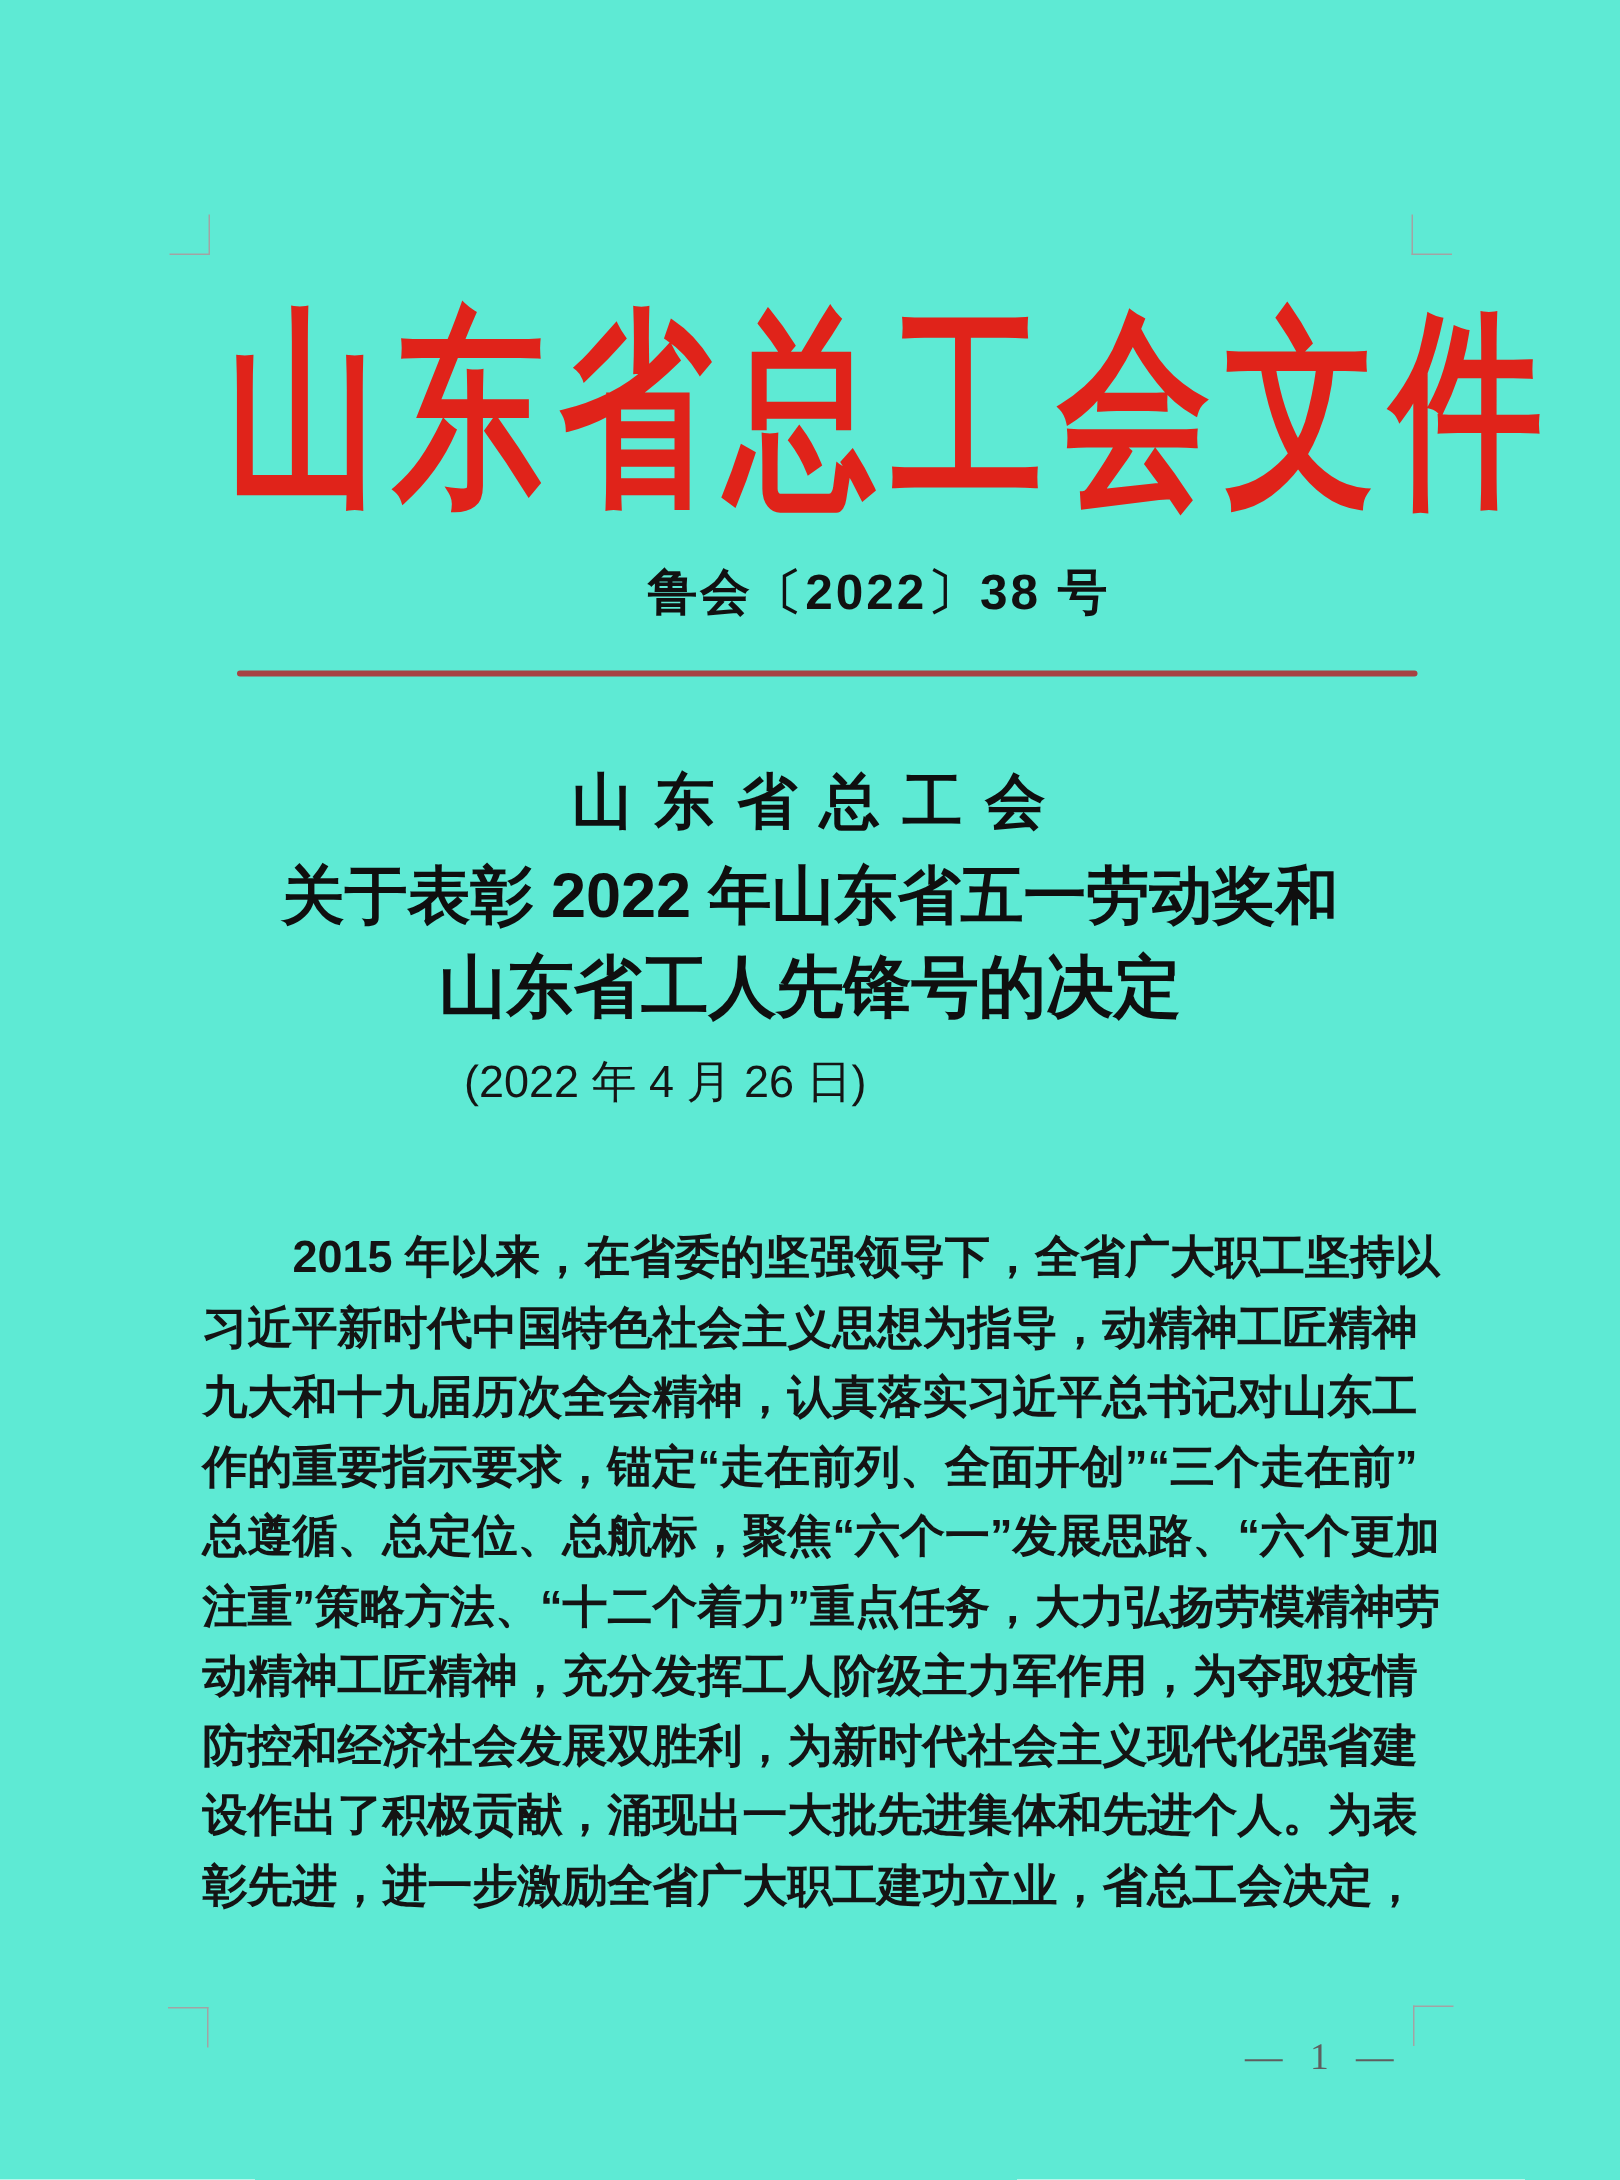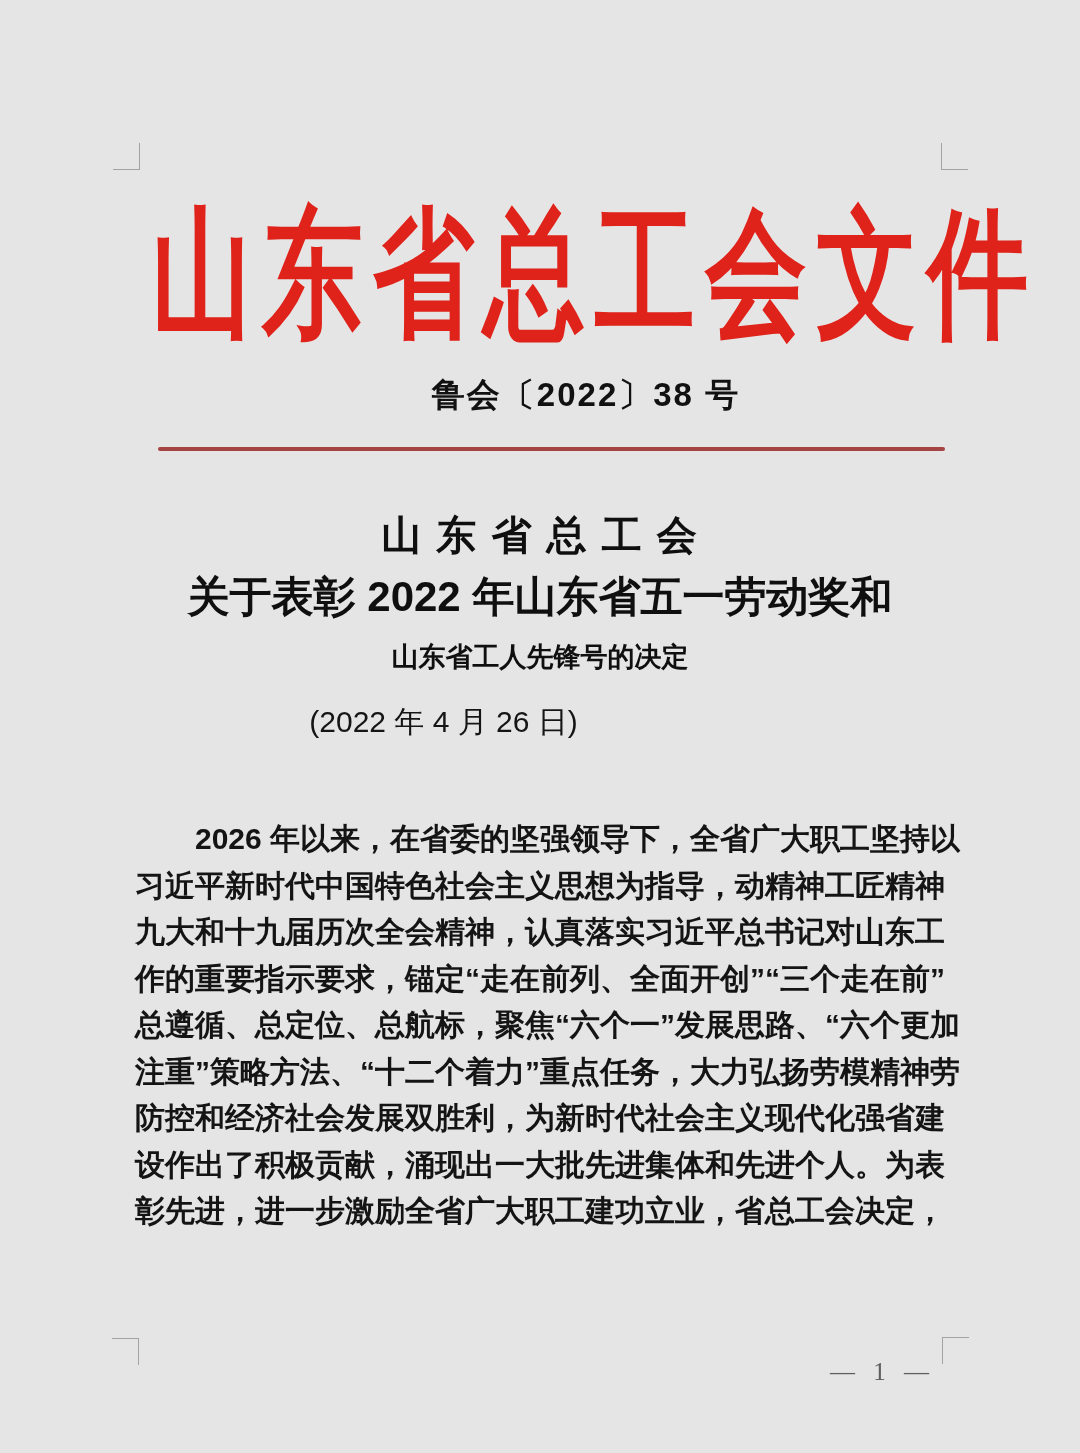--- a/index.html
+++ b/index.html
@@ -1,20 +1,20 @@
 <!DOCTYPE html>
 <html><head>
 <meta charset="utf-8">
 <style>
   html, body { margin: 0; padding: 0; background: #ffffff; }
   .page {
     position: relative;
     width: 1080px;
     height: 1453px;
-    background: #e5e5e5;
+    background: #5eead4;
     overflow: hidden;
     font-family: "Liberation Sans", sans-serif;
     color: #1d1d1d;
   }
 
   
   .crop { position: absolute; width: 26px; height: 26px; }
   .crop-tl { left: 113px; top: 143px;  border-right: 1px solid #a3a3a3; border-bottom: 1px solid #a3a3a3; }
   .crop-tr { left: 941px; top: 143px;  border-left: 1px solid #a3a3a3;  border-bottom: 1px solid #a3a3a3; }
   .crop-bl { left: 112px; top: 1338px; border-right: 1px solid #a3a3a3; border-top: 1px solid #a3a3a3; }
@@ -64,21 +64,21 @@
   .doc-title {
     position: absolute;
     left: 0; top: 505px;
     width: 1080px;
     text-align: center;
     font-weight: bold;
     color: #0f0f0f;
   }
   .doc-title .t1 { font-size: 40px; line-height: 61px; letter-spacing: 2px; }
   .doc-title .t2 { font-size: 42px; line-height: 61px; }
-  .doc-title .t3 { font-size: 27px; line-height: 61px; }
+  .doc-title .t3 { font-size: 45px; line-height: 61px; }
 
   .doc-date {
     position: absolute;
     left: 0; top: 700px;
     width: 887px;
     text-align: center;
     font-size: 30px;
     line-height: 44px;
     font-weight: 500;
     color: #151515;
@@ -133,26 +133,27 @@
 
   <div class="doc-title">
     <div class="t1">山 东 省 总 工 会</div>
     <div class="t2">关于表彰 2022 年山东省五一劳动奖和</div>
     <div class="t3">山东省工人先锋号的决定</div>
   </div>
 
   <div class="doc-date">(2022 年 4 月 26 日)</div>
 
   <div class="doc-body">
-      <div class="body-line">2026 年以来，在省委的坚强领导下，全省广大职工坚持以</div>
+      <div class="body-line">2015 年以来，在省委的坚强领导下，全省广大职工坚持以</div>
       <div class="body-line">习近平新时代中国特色社会主义思想为指导，动精神工匠精神</div>
       <div class="body-line">九大和十九届历次全会精神，认真落实习近平总书记对山东工</div>
       <div class="body-line">作的重要指示要求，锚定“走在前列、全面开创”“三个走在前”</div>
       <div class="body-line">总遵循、总定位、总航标，聚焦“六个一”发展思路、“六个更加</div>
       <div class="body-line">注重”策略方法、“十二个着力”重点任务，大力弘扬劳模精神劳</div>
+      <div class="body-line">动精神工匠精神，充分发挥工人阶级主力军作用，为夺取疫情</div>
       <div class="body-line">防控和经济社会发展双胜利，为新时代社会主义现代化强省建</div>
       <div class="body-line">设作出了积极贡献，涌现出一大批先进集体和先进个人。为表</div>
       <div class="body-line">彰先进，进一步激励全省广大职工建功立业，省总工会决定，</div>
     </div>
 
   <div class="page-number">— 1 —</div>
 
 </div>
 
 </body></html>

